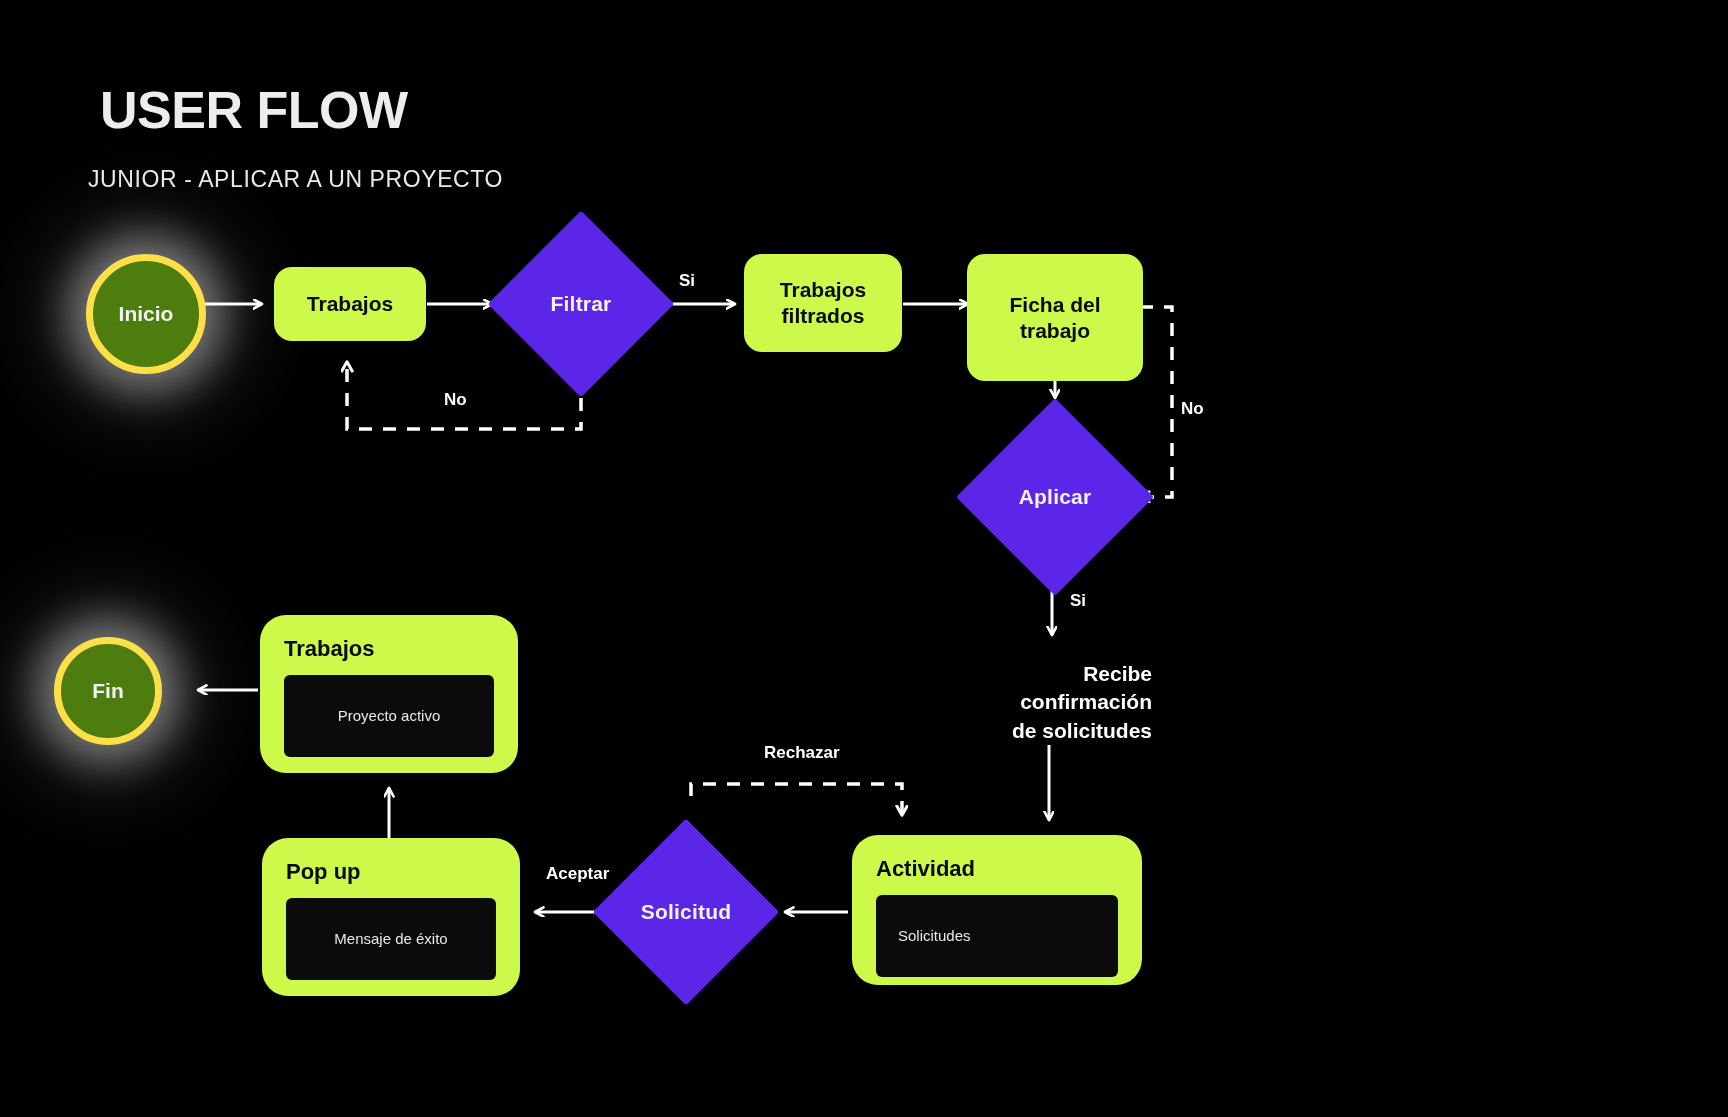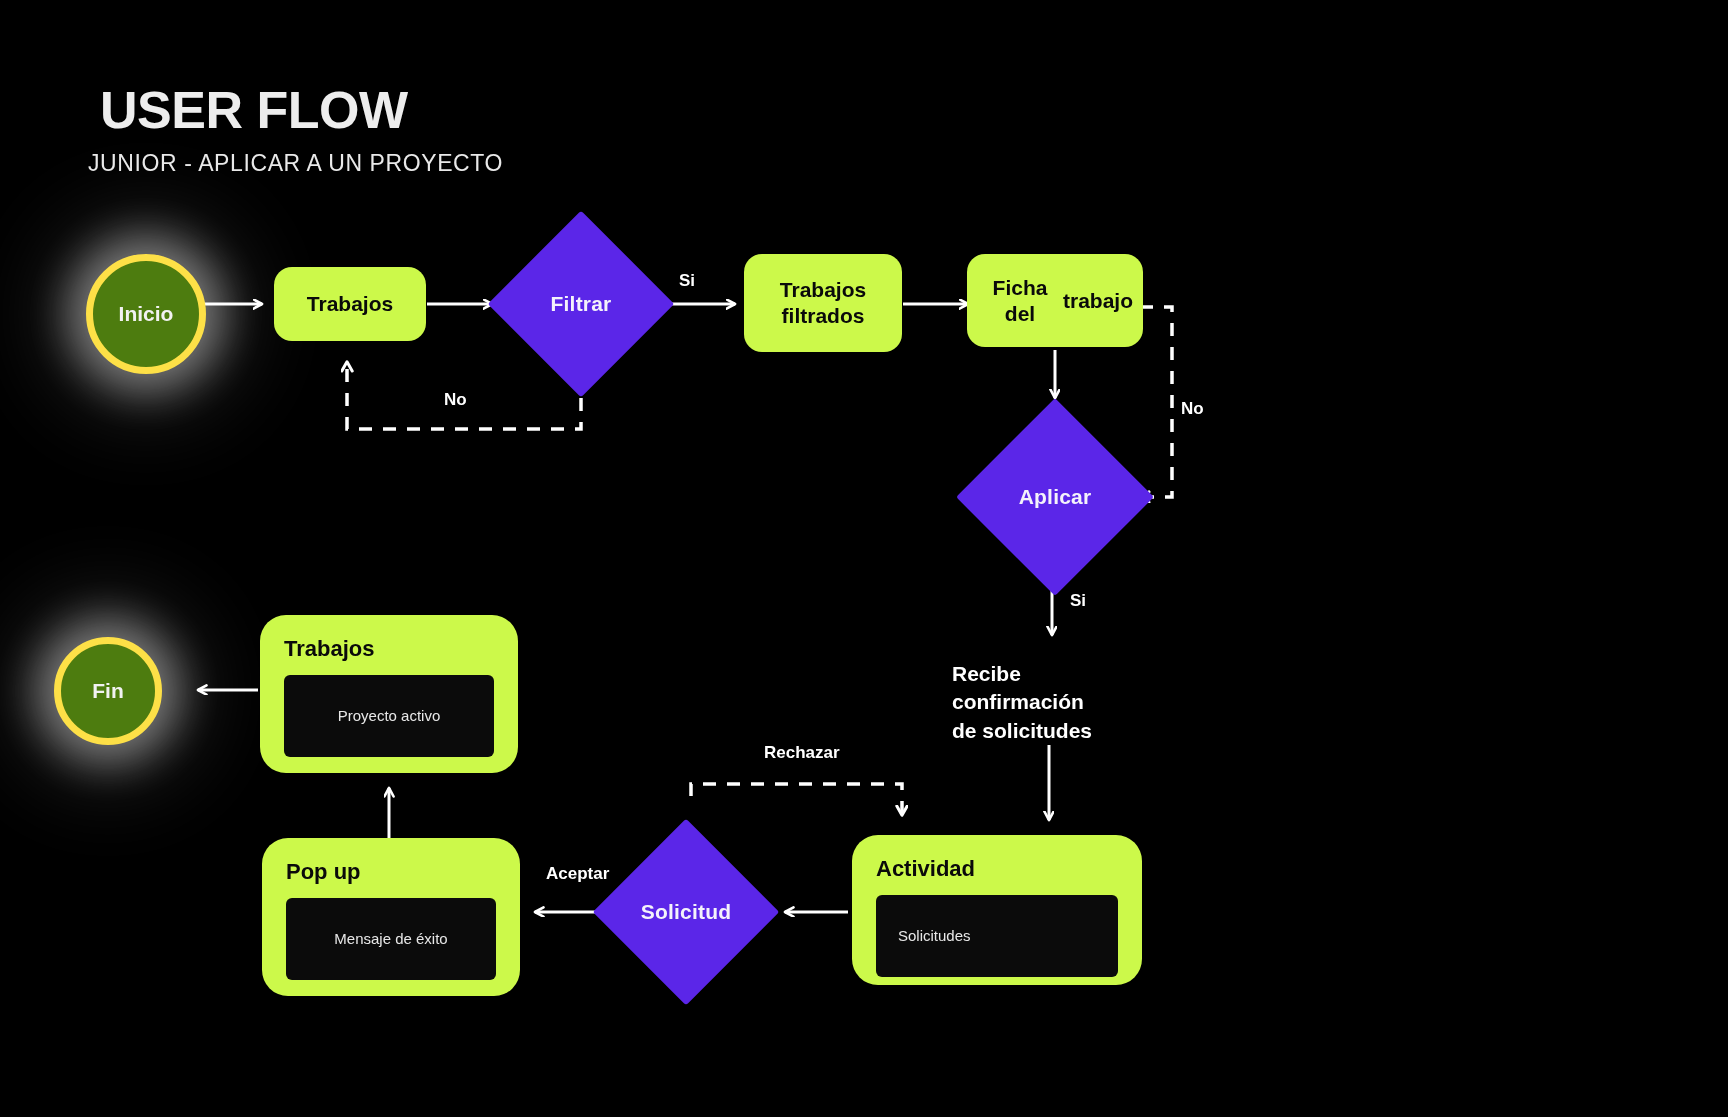--- a/index.html
+++ b/index.html
@@ -27,21 +27,21 @@
   #header { position: absolute; left: 88px; top: 72px; }
   #title {
     font-size: 52px;
     font-weight: 800;
     letter-spacing: -0.5px;
     color: #ededed;
     line-height: 1;
     margin: 12px;
   }
   #subtitle {
-    margin-top: 16px;
+    margin-top: 32px;
     font-size: 23px;
     font-weight: 400;
     letter-spacing: 0.6px;
     color: #e9e9e9;
     line-height: 1;
   }
 
   
   #wires {
     position: absolute;
@@ -132,21 +132,21 @@
     align-items: center;
     justify-content: center;
     color: #f4f2fb;
     font-weight: 800;
     font-size: 21px;
     letter-spacing: 0.2px;
   }
 
   .plain-text {
     position: absolute;
-    text-align: left;
+    text-align: right;
     color: #ffffff;
     font-weight: 800;
     font-size: 21px;
     line-height: 1.35;
   }
 
   .edge-label {
     position: absolute;
     color: #ffffff;
     font-size: 17px;
@@ -213,21 +213,21 @@
 
   <div class="node decision" style="left:515px; top:238px; width:132px; height:132px;">
     <span>Filtrar</span>
   </div>
 
   <div class="node proc" style="left:744px; top:254px; width:158px; height:98px; font-size:21px; flex-direction:column;">
     <span>Trabajos</span>
     <span>filtrados</span>
   </div>
 
-  <div class="node proc" style="left:967px; top:254px; width:176px; height:93px; font-size:21px; flex-direction:row;">
+  <div class="node proc" style="left:967px; top:254px; width:176px; height:127px; font-size:21px; flex-direction:column;">
     <span>Ficha del</span>
     <span>trabajo</span>
   </div>
 
   <div class="node decision" style="left:985px; top:427px; width:140px; height:140px;">
     <span>Aplicar</span>
   </div>
 
   <div class="plain-text" style="left:952px; top:660px; width:200px;">
     <div>Recibe</div>

